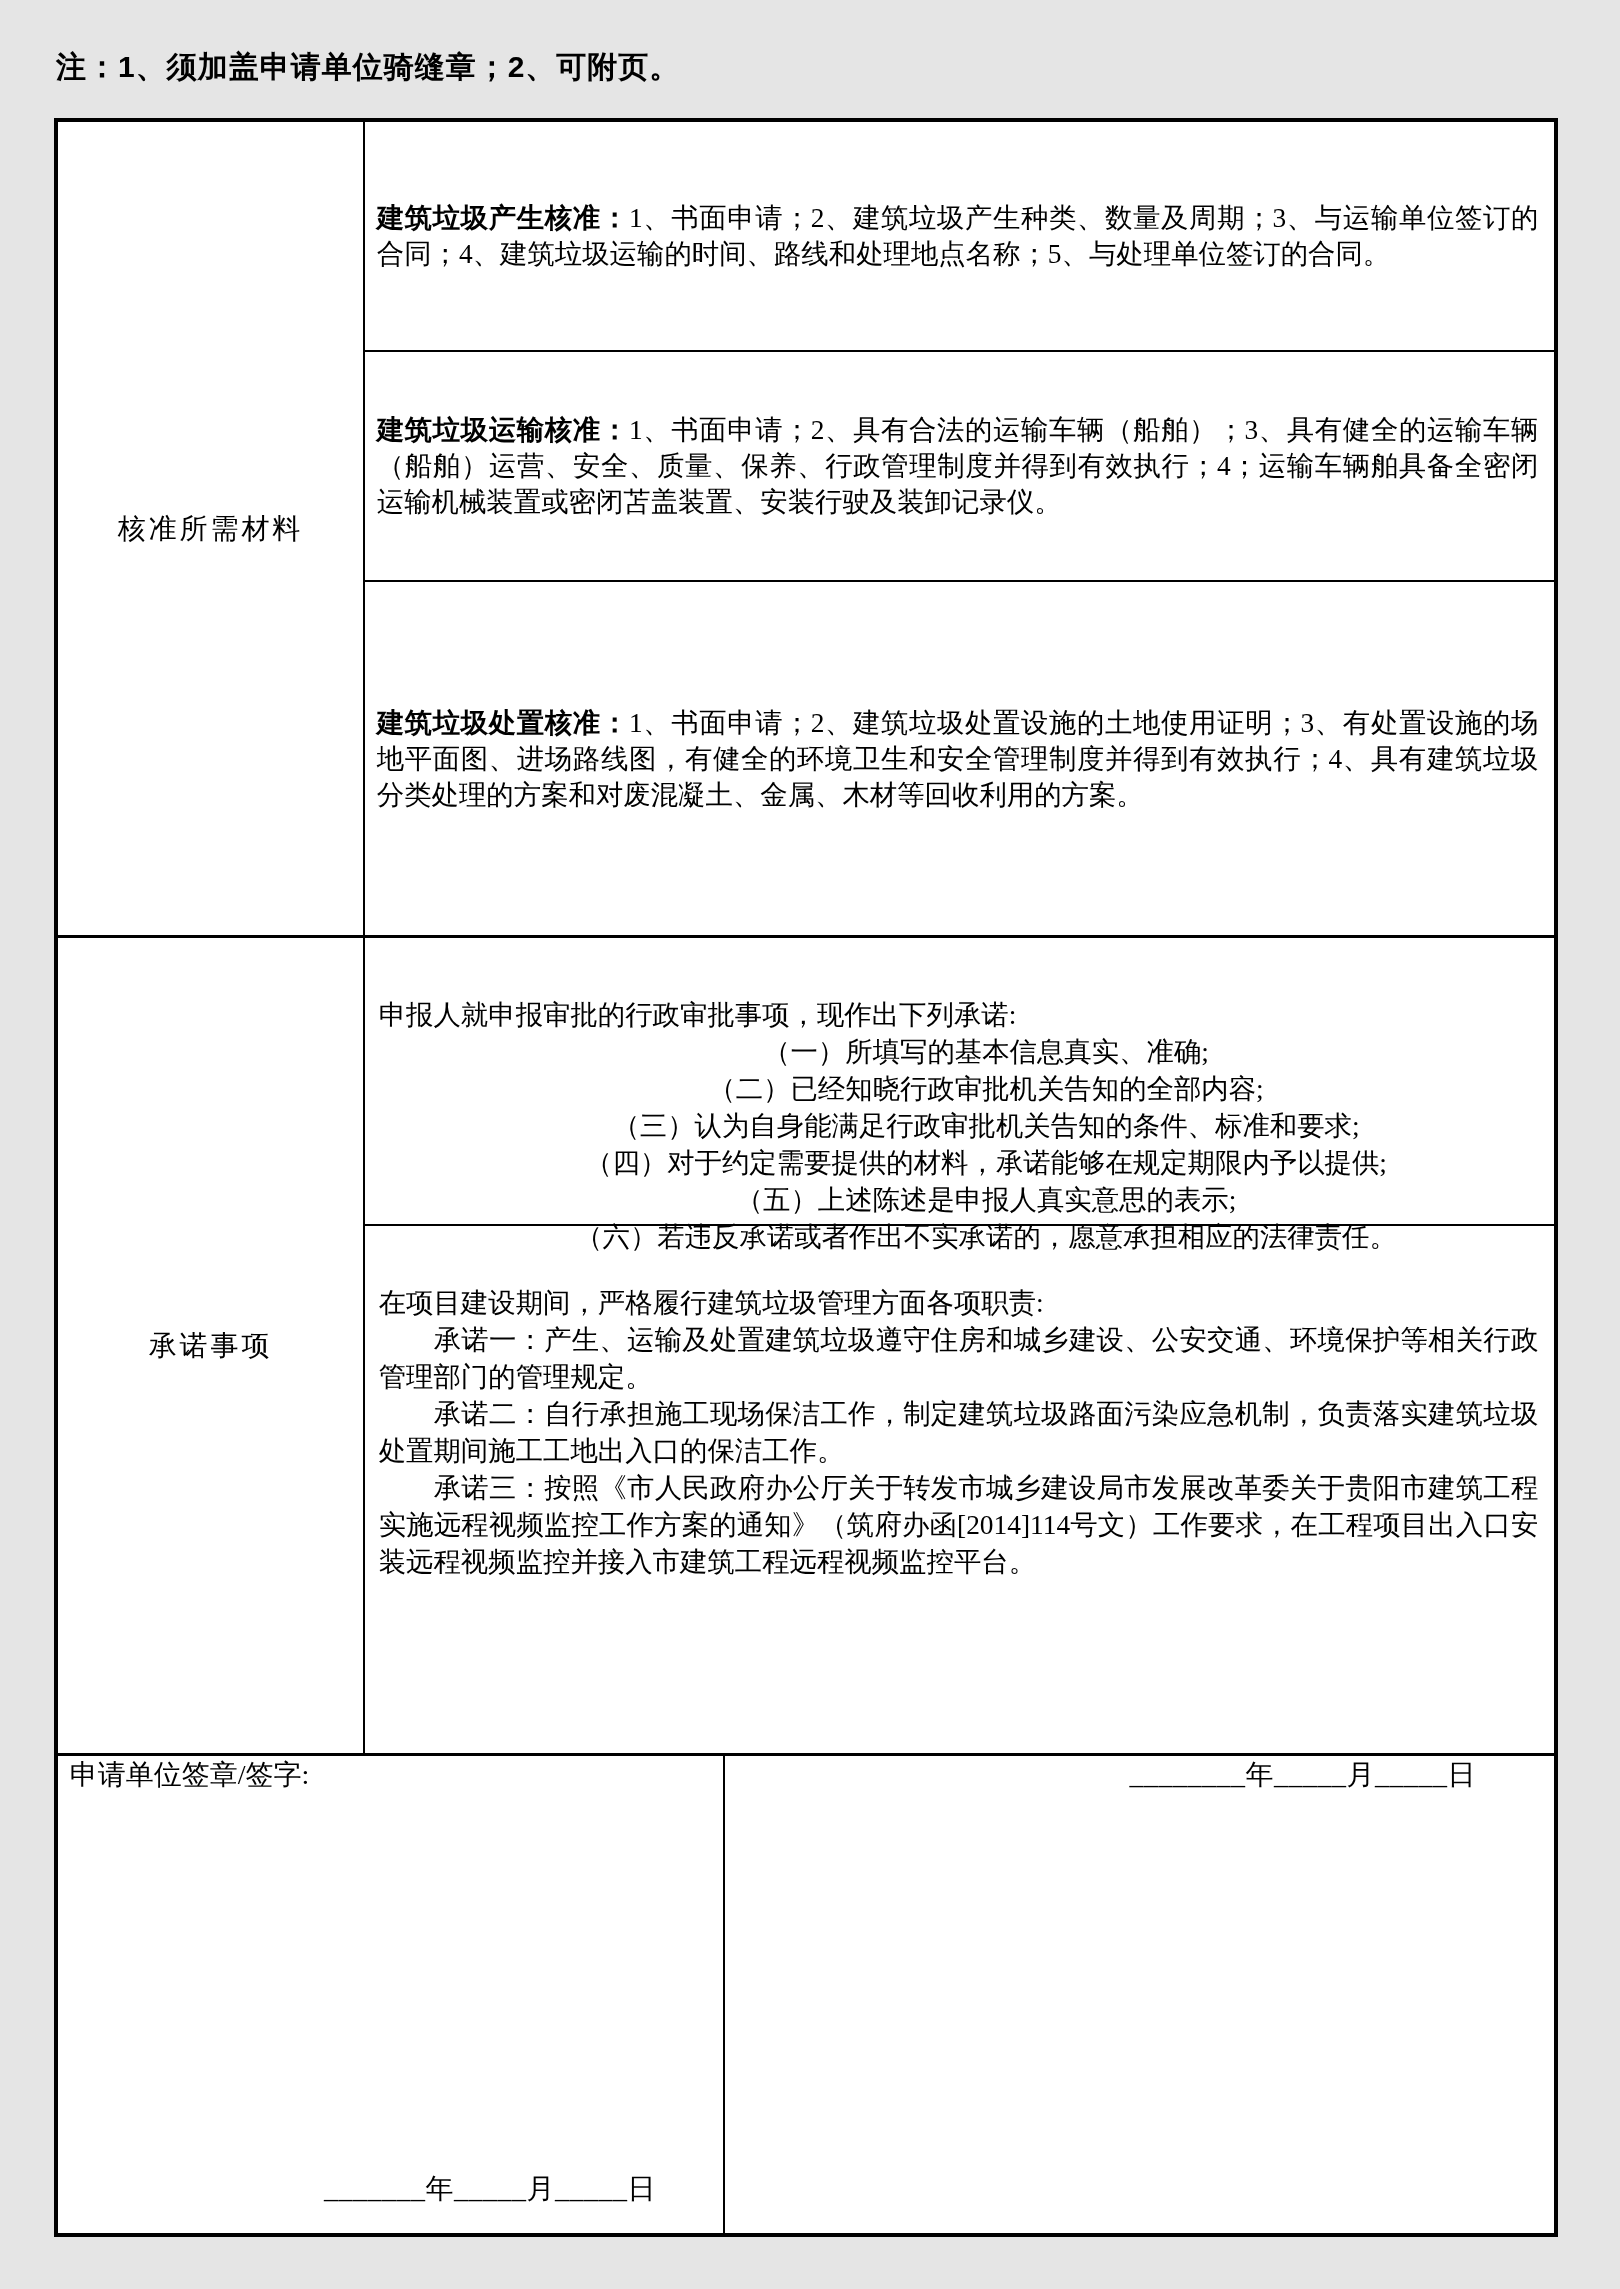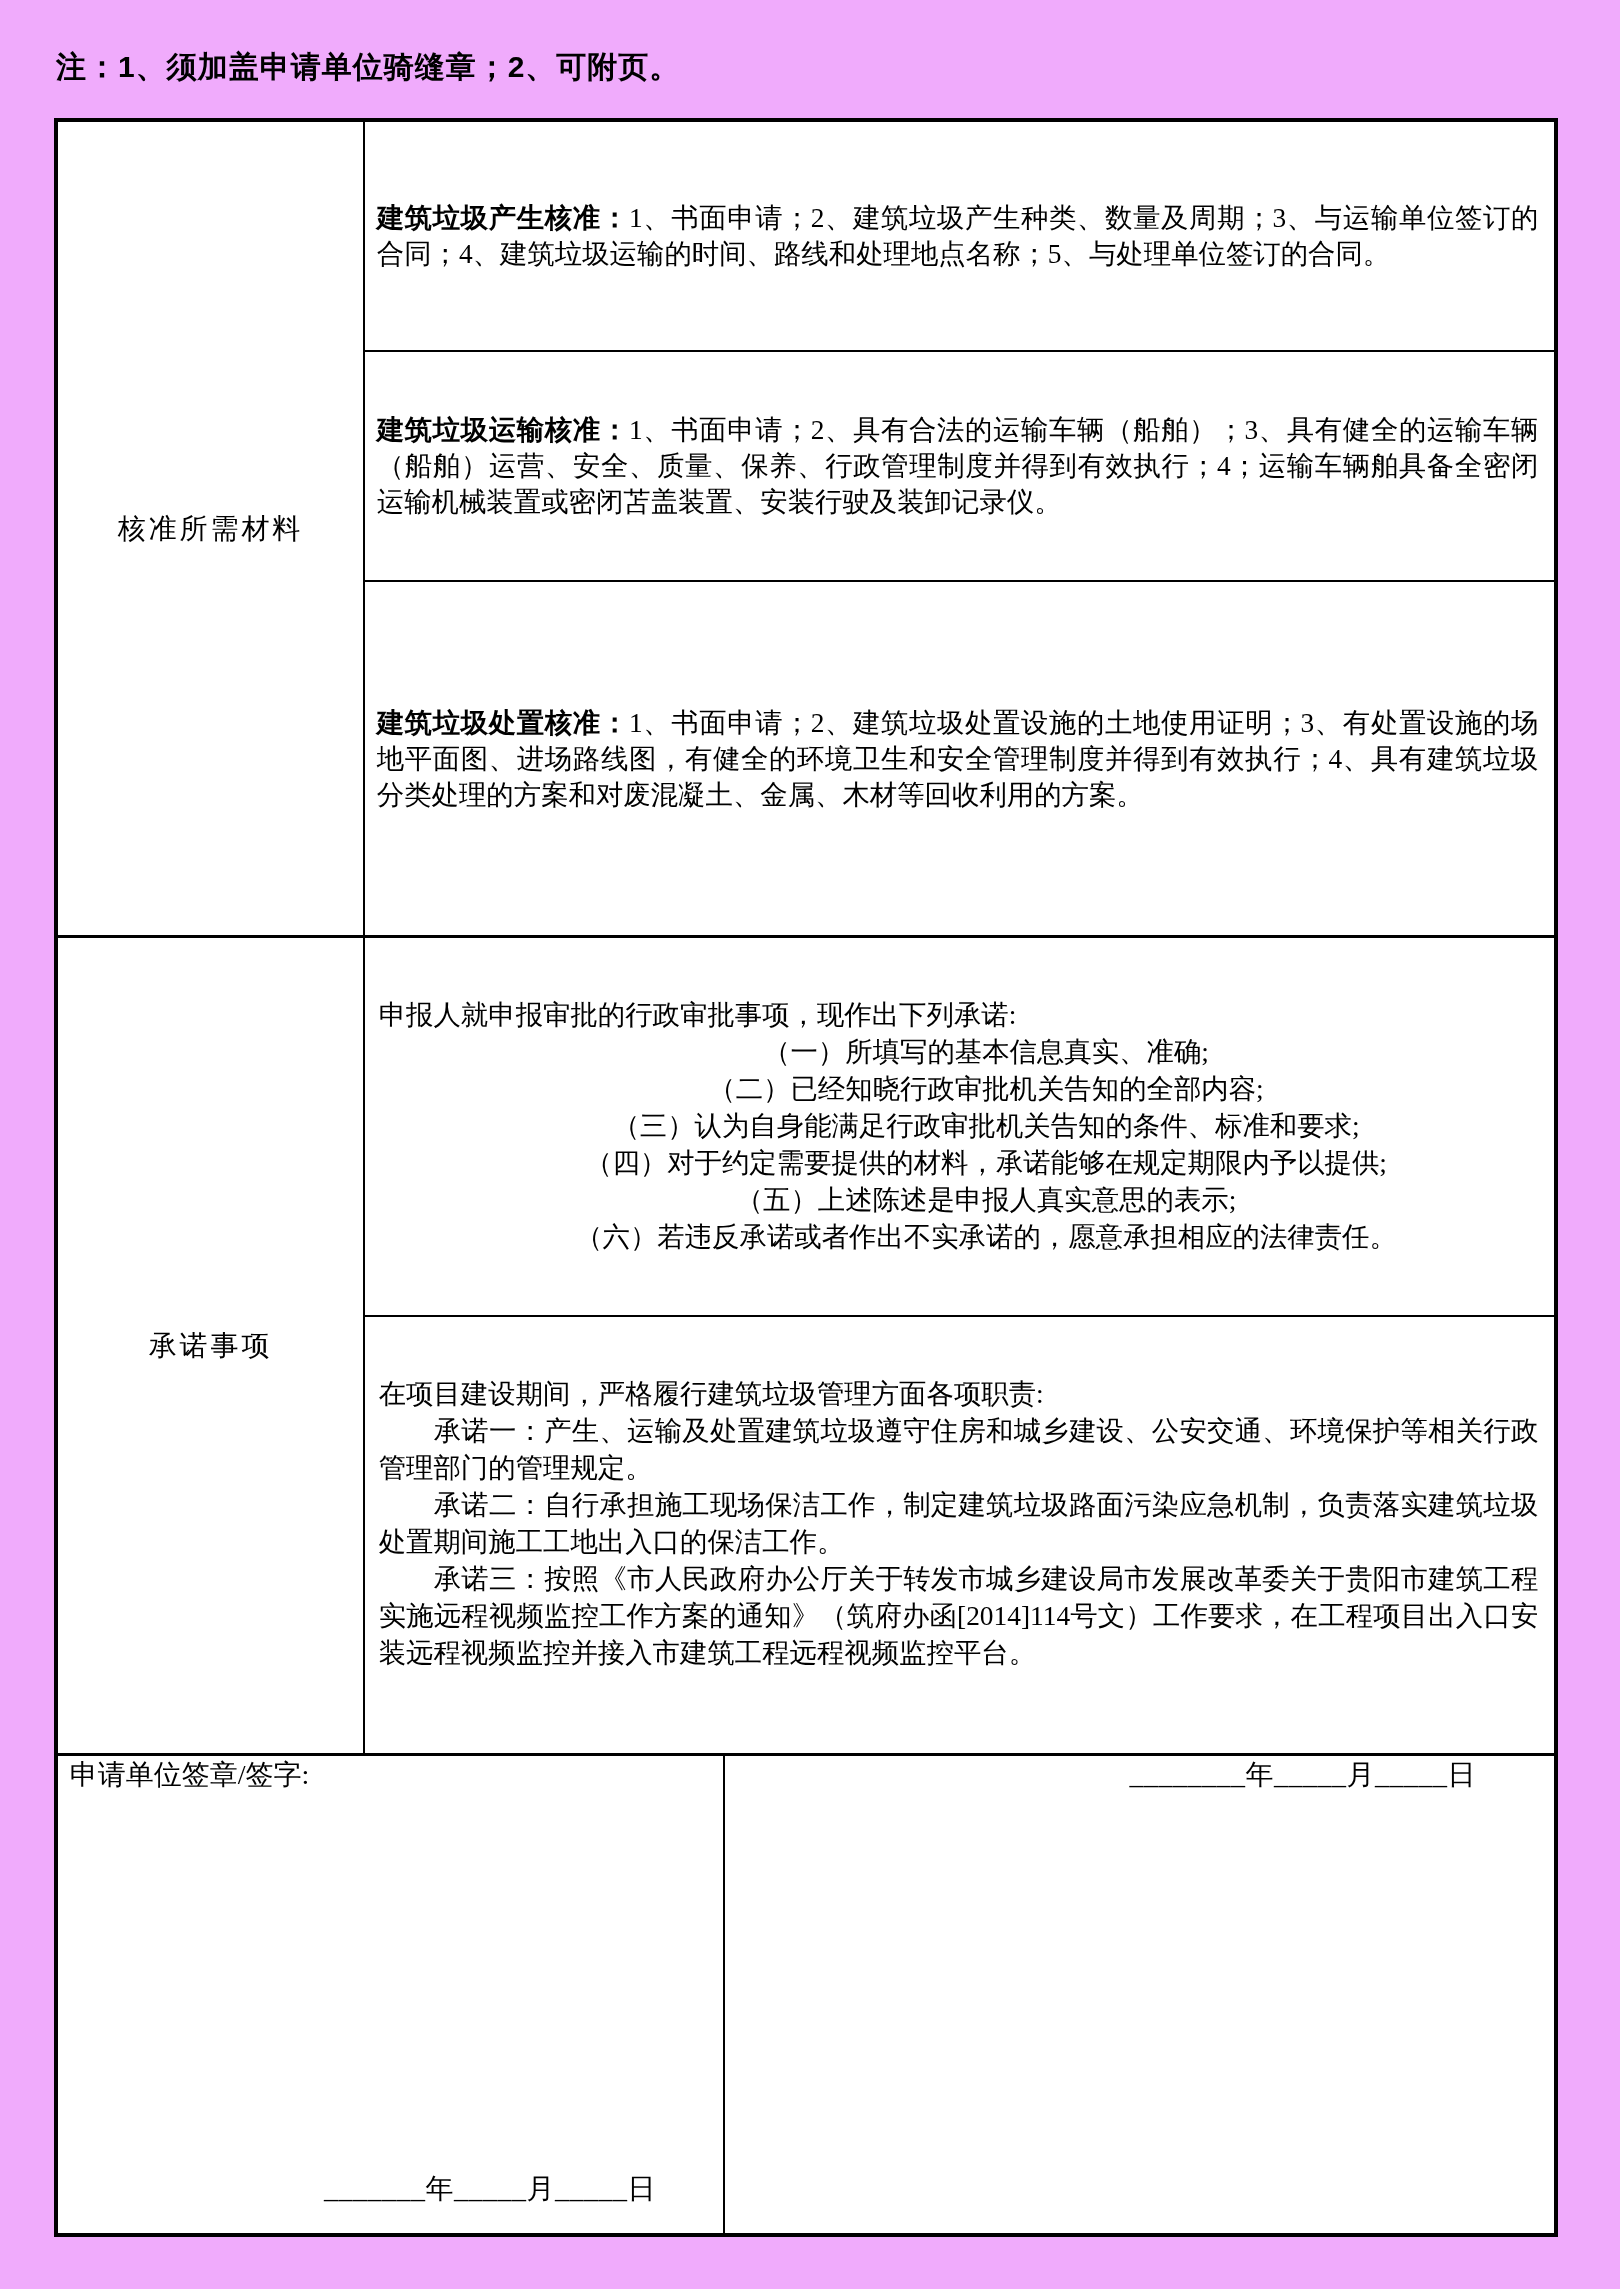--- a/index.html
+++ b/index.html
@@ -1,21 +1,21 @@
 <!DOCTYPE html>
 <html><head>
 <meta charset="utf-8">
 <style>
   html, body { margin: 0; padding: 0; }
   body { background: #ffffff; }
   .page {
     position: relative;
     width: 1620px;
     height: 2290px;
-    background: #f0abfc;
+    background: #e5e5e5;
     color: #000000;
     font-family: "Liberation Serif", "DejaVu Serif", serif;
     overflow: hidden;
   }
   .top-note {
     position: absolute;
     left: 56px;
     top: 47px;
     font-size: 30px;
     font-weight: bold;
@@ -60,21 +60,21 @@
     text-align: justify;
   }
   .cc-generation { height: 230px; border-bottom: 2.9px solid #000; }
   .cc-transport  { height: 230px; border-bottom: 2.9px solid #000; }
   .cc-disposal   { flex: 1; }
   .cell-title {
     font-weight: bold;
     font-family: "Liberation Sans", "DejaVu Sans", sans-serif;
   }
   .pc-declaration {
-    height: 379px;
+    height: 288px;
     box-sizing: border-box;
     border-bottom: 2.9px solid #000;
     padding: 59px 15.7px 0 13.7px;
     font-size: 27.4px;
     line-height: 37px;
   }
   .pc-duty {
     flex: 1;
     box-sizing: border-box;
     padding: 59px 15.7px 0 13.7px;

